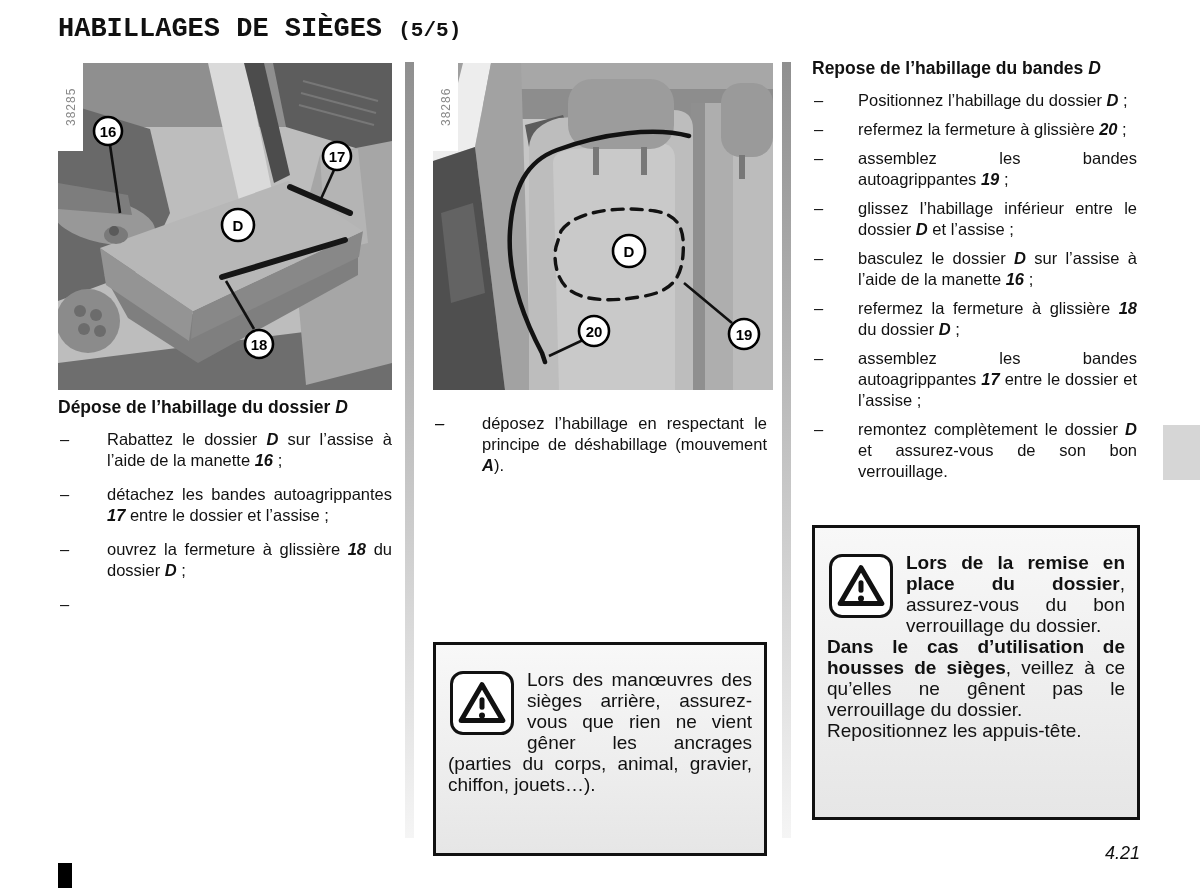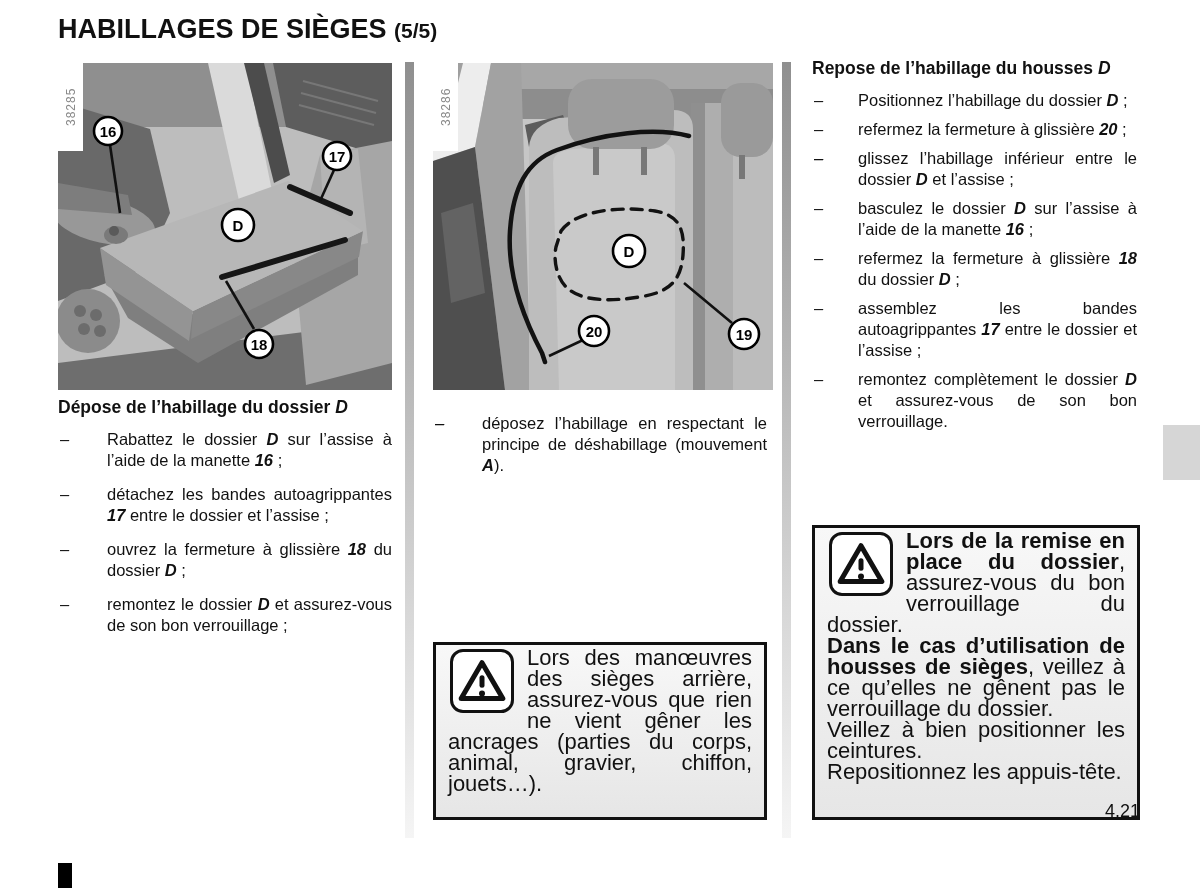--- a/index.html
+++ b/index.html
@@ -1,18 +1,18 @@
 <!DOCTYPE html>
 <html><head>
 <meta charset="utf-8">
 <style>
   html,body{margin:0;padding:0;background:#ffffff;}
   .page{position:relative;width:1200px;height:888px;background:#ffffff;overflow:hidden;
         font-family:"Liberation Sans","DejaVu Sans",sans-serif;color:#111;}
-  .page-title{position:absolute;left:58px;top:14px;font-size:27px;font-weight:bold;white-space:nowrap;}
+  .page-title{position:absolute;left:58px;top:14px;font-size:27px;font-weight:bold;white-space:nowrap;font-family:Liberation Mono, monospace;}
   .page-title .suffix{font-size:21px;}
   .figure{position:absolute;top:63px;height:327px;overflow:hidden;background:#c2c2c2;}
   #fig1{left:58px;width:334px;}
   #fig2{left:433px;width:340px;}
   .figref{position:absolute;left:0;top:0;width:25px;height:88px;background:#fff;z-index:5;
           display:flex;align-items:center;justify-content:center;
           writing-mode:vertical-rl;transform:rotate(180deg);
           color:#898989;font-size:12px;letter-spacing:1px;}
   .divider{position:absolute;top:62px;width:9px;height:776px;
            background:linear-gradient(#8f8f8f,#f5f5f5);}
@@ -24,28 +24,28 @@
   .sechead{font-size:17.5px;font-weight:bold;margin:0 0 11px 0;}
   ul.blist{list-style:none;margin:0;padding:0;}
   ul.blist li{position:relative;padding-left:41px;margin:0 0 13px 0;}
   ul.blist.tight li{margin:0;padding-left:38px;}
   .dash{position:absolute;left:2px;top:0;}
   ul.blist li p{margin:8px;text-align:justify;}
   .ref{font-weight:bold;font-style:italic;}
   .strong{font-weight:bold;}
   .warnbox{position:absolute;box-sizing:border-box;border:3px solid #111;
            background:linear-gradient(#f8f8f8,#e6e6e6);
-           padding:2px 12px;font-size:22px;line-height:21px;text-align:justify;}
-  #warn-mid{left:433px;top:642px;width:334px;height:178px;}
+           padding:24px 12px;font-size:19px;line-height:21px;text-align:justify;}
+  #warn-mid{left:433px;top:642px;width:334px;height:214px;}
   #warn-right{left:812px;top:525px;width:328px;height:295px;}
   .warnbox p{margin:0;}
   .warnicon{float:left;width:64px;height:64px;box-sizing:border-box;border:3px solid #111;
             border-radius:13px;background:#fff;margin:2px 13px 5px 2px;
             display:flex;align-items:center;justify-content:center;}
-  .pagenum{position:absolute;left:1040px;top:801px;width:100px;text-align:right;font-size:18px;}
+  .pagenum{position:absolute;left:1040px;top:843px;width:100px;text-align:right;font-size:18px;font-style:italic;}
   .tab-black{position:absolute;left:58px;top:863px;width:14px;height:25px;background:#000;}
   .tab-gray{position:absolute;left:1163px;top:425px;width:37px;height:55px;background:#d6d6d6;}
   .callout-text{font-weight:bold;font-size:15px;}
 </style>
 </head>
 <body>
 
 <div class="page">
 
   <div class="page-title">
@@ -163,50 +163,50 @@
       <li>
           <span class="dash">–</span>
           <p><span>détachez les bandes autoagrippantes </span><span class="ref">17</span><span> entre le dossier et l’assise ;</span></p>
         </li>
       <li>
           <span class="dash">–</span>
           <p><span>ouvrez la fermeture à glissière </span><span class="ref">18</span><span> du dossier </span><span class="ref">D</span><span> ;</span></p>
         </li>
       <li>
           <span class="dash">–</span>
-          <p><span>remontez le dossier </span><span class="ref">D</span><span> et assurez-vous de son bon verrouillage ;</span></p>
         </li>
     </ul>
   </div>
 
   <div class="textcol" id="col2">
     <ul class="blist">
       <li>
           <span class="dash">–</span>
         </li>
       <li>
           <span class="dash">–</span>
           <p><span>déposez l’habillage en respectant le principe de déshabillage (mouvement </span><span class="ref">A</span><span>).</span></p>
         </li>
     </ul>
   </div>
 
   <div class="textcol" id="col3">
-    <h2 class="sechead"><span>Repose de l’habillage du housses </span><span class="ref">D</span></h2>
+    <h2 class="sechead"><span>Repose de l’habillage du bandes </span><span class="ref">D</span></h2>
     <ul class="blist tight">
       <li>
           <span class="dash">–</span>
           <p><span>Positionnez l’habillage du dossier </span><span class="ref">D</span><span> ;</span></p>
         </li>
       <li>
           <span class="dash">–</span>
           <p><span>refermez la fermeture à glissière </span><span class="ref">20</span><span> ;</span></p>
         </li>
       <li>
           <span class="dash">–</span>
+          <p><span>assemblez les bandes autoagrippantes </span><span class="ref">19</span><span> ;</span></p>
         </li>
       <li>
           <span class="dash">–</span>
           <p><span>glissez l’habillage inférieur entre le dossier </span><span class="ref">D</span><span> et l’assise ;</span></p>
         </li>
       <li>
           <span class="dash">–</span>
           <p><span>basculez le dossier </span><span class="ref">D</span><span> sur l’assise à l’aide de la manette </span><span class="ref">16</span><span> ;</span></p>
         </li>
       <li>
@@ -238,21 +238,20 @@
   <div class="warnbox" id="warn-right">
     <div class="warnicon">
       <svg width="50" height="50" viewBox="0 0 60 60">
         <path d="M30 8 L55 51 H5 Z" fill="#fff" stroke="#111" stroke-width="6" stroke-linejoin="round"></path>
         <rect x="27" y="23" width="6" height="15" rx="3" fill="#111"></rect>
         <circle cx="30" cy="45" r="3.6" fill="#111"></circle>
       </svg>
     </div>
     <p><span class="strong">Lors de la remise en place du dossier</span><span>, assurez-vous du bon verrouillage du dossier.</span></p>
     <p><span class="strong">Dans le cas d’utilisation de housses de sièges</span><span>, veillez à ce qu’elles ne gênent pas le verrouillage du dossier.</span></p>
-    <p><span>Veillez à bien positionner les ceintures.</span></p>
     <p><span>Repositionnez les appuis-tête.</span></p>
   </div>
 
   <div class="pagenum">4.21</div>
   <div class="tab-black"></div>
   <div class="tab-gray"></div>
 
 </div>
 
 </body></html>

